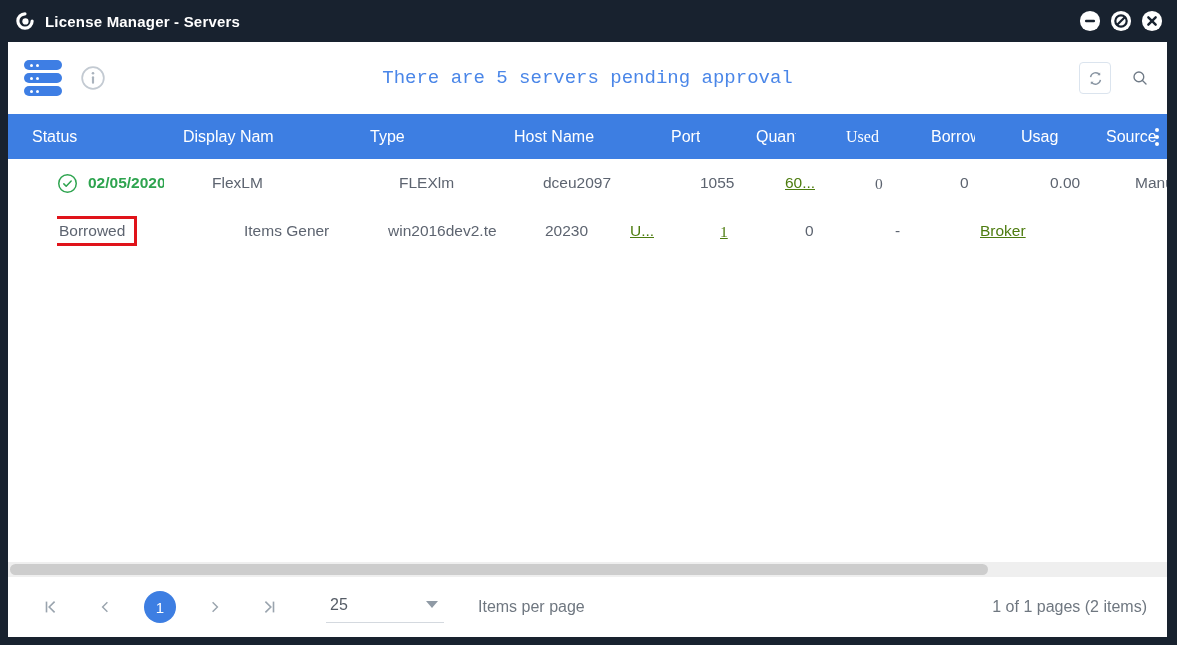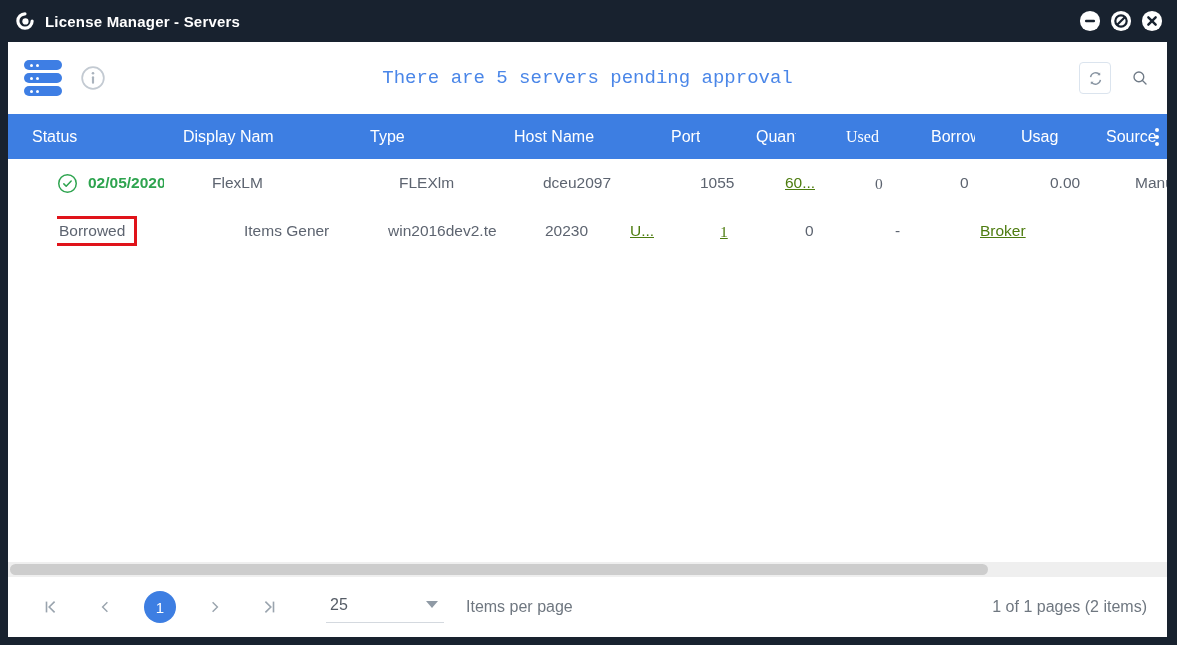--- a/index.html
+++ b/index.html
@@ -111,21 +111,21 @@
     width: 32px; height: 32px; border-radius: 50%; background: #3d7ee2; color: #fff;
     display: flex; align-items: center; justify-content: center; font-size: 15px;
     cursor: pointer; margin-right: 24px;
   }
   .pg-select {
     width: 118px; margin-left: 18px; border-bottom: 1px solid #d4d9df;
     display: flex; align-items: center; justify-content: space-between;
     padding: 4px 6px 8px 4px; cursor: pointer; color: #555c66;
   }
   .caret { width: 0; height: 0; border-left: 6px solid transparent; border-right: 6px solid transparent; border-top: 7px solid #8f9aa5; }
-  .pg-label { margin-left: 22px; }
+  .pg-label { margin-left: 34px; }
   .pg-summary { margin-left: auto; }
 </style>
 </head>
 <body>
 
 <div class="window">
 
   <div class="titlebar">
     <svg class="logo" viewBox="0 0 24 24">
       <path d="M12 4.2 A7.8 7.8 0 1 0 19.8 12" fill="none" stroke="#fff" stroke-width="3.4" stroke-linecap="round"></path>

